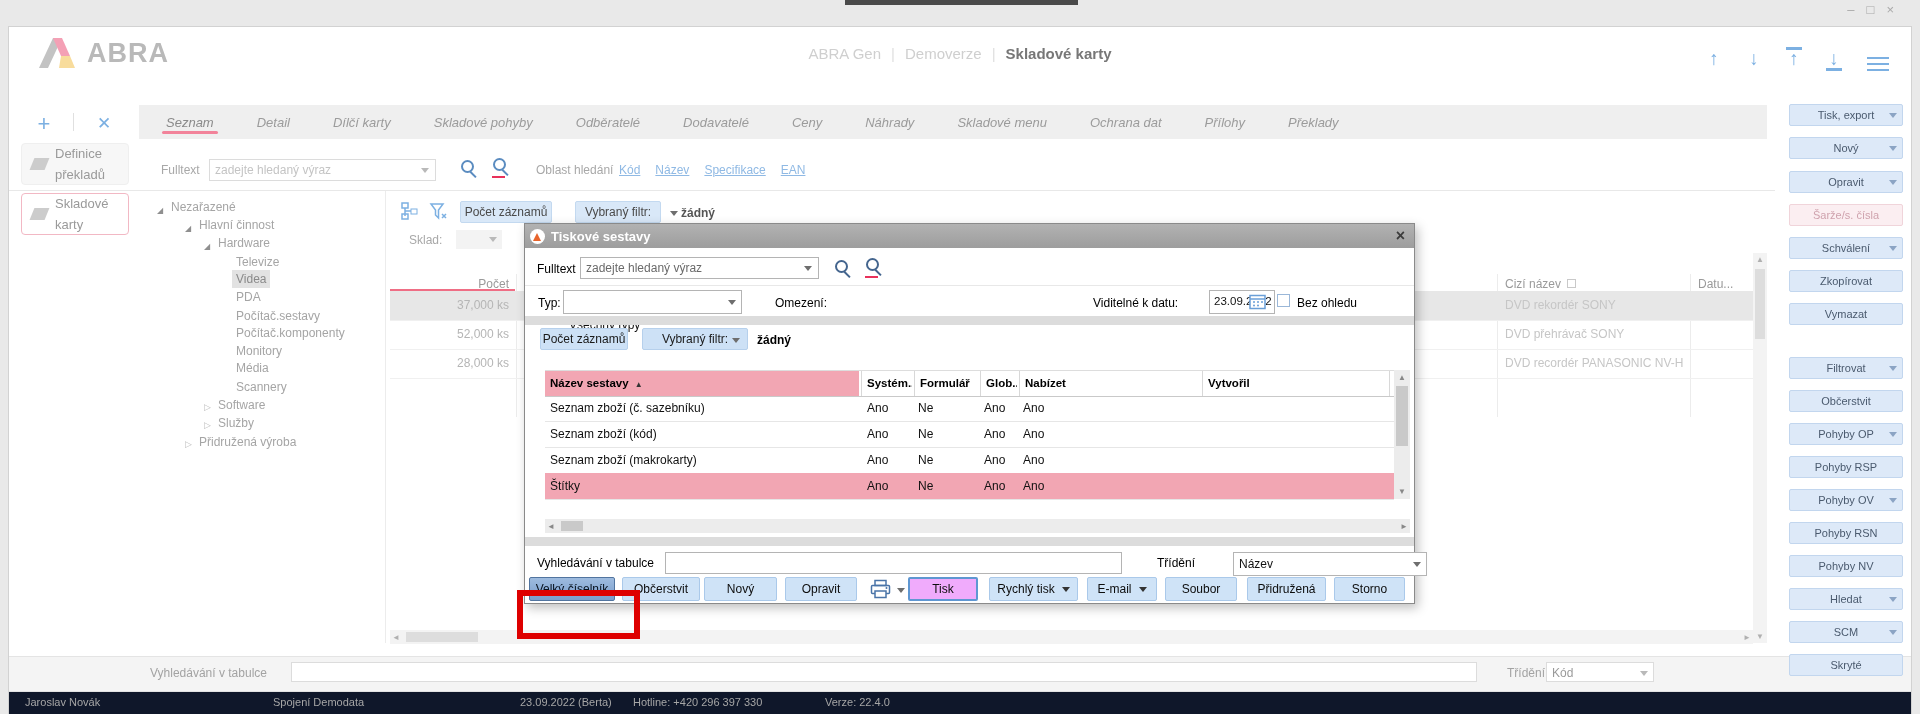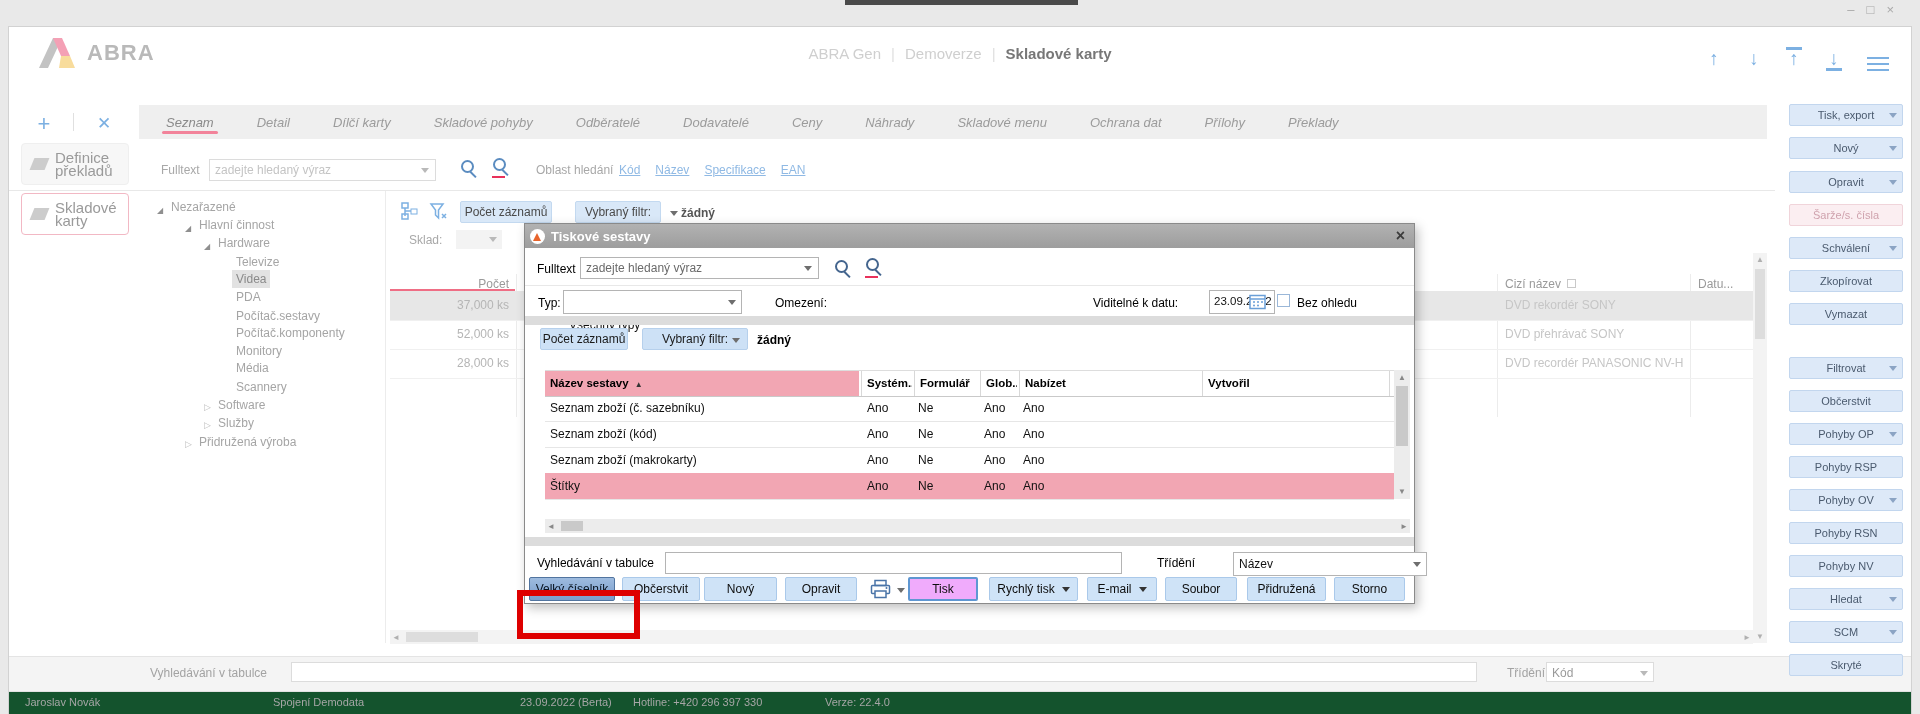--- a/index.html
+++ b/index.html
@@ -6,38 +6,38 @@
   #screen{position:relative;width:1920px;height:714px;background:#e9e9e9;
     font-family:"Liberation Sans",sans-serif;overflow:hidden;color:#444;}
   .abs{position:absolute;}
   
   .win{position:absolute;left:8px;top:26px;width:1904px;height:688px;background:#fff;
     border:1px solid #d2d2d2;box-sizing:border-box;}
   .notch{position:absolute;left:845px;top:0;width:233px;height:5px;background:#4a4a4a;}
   .winctl{position:absolute;top:2px;right:14px;color:#a9a9a9;font-size:13px;letter-spacing:12px;}
   
   .logo{position:absolute;left:28px;top:8px;display:flex;align-items:center;gap:8px;}
-  .logo-txt{font-size:22px;font-weight:bold;color:#b9b9b9;letter-spacing:1px;}
+  .logo-txt{font-size:27px;font-weight:bold;color:#b9b9b9;letter-spacing:1px;}
   .htitle{position:absolute;top:18px;left:50%;transform:translateX(-50%);font-size:15px;color:#cfcfcf;white-space:nowrap;}
   .htitle .cur{color:#777;font-weight:bold;}
   .hsep{color:#e0e0e0;padding:0 10px;}
   .nav{position:absolute;top:20px;width:22px;height:24px;text-align:center;color:#7cb0e2;
     font-size:19px;font-weight:bold;line-height:24px;}
   .nav .bar{position:absolute;left:3px;right:3px;height:3px;background:#7cb0e2;}
   .ham{position:absolute;top:26px;width:22px;}
   .ham div{height:2px;background:#7cb0e2;margin:4px 0;}
   
   .railplus{position:absolute;left:24px;top:84px;font-size:22px;color:#7cb0e2;width:22px;text-align:center;}
   .raildiv{position:absolute;left:64px;top:86px;width:1px;height:18px;background:#e0e0e0;}
   .railx{position:absolute;left:84px;top:86px;font-size:17px;color:#7cb0e2;width:22px;text-align:center;}
   .card{position:absolute;left:12px;width:108px;height:42px;border-radius:4px;background:#f7f7f7;
     border:1px solid #efefef;display:flex;align-items:center;box-sizing:border-box;}
   .card.sel{background:#fff;border:1px solid #f2b8c4;}
   .card .cico{width:15px;height:12px;background:#cccccc;transform:skewX(-22deg);margin:0 8px 0 10px;flex:none;}
-  .card .clabel{font-size:15px;color:#9a9a9a;line-height:13px;}
+  .card .clabel{font-size:13px;color:#9a9a9a;line-height:21px;}
   
   .tabbar{position:absolute;left:130px;top:78px;width:1628px;height:34px;background:#efefef;font-style:italic;}
   #tabs{display:flex;gap:43px;padding-left:27px;height:100%;align-items:center;}
   .tab{position:relative;font-size:13px;color:#9b9b9b;height:100%;display:flex;align-items:center;cursor:default;}
   .tab.active{color:#8a8a8a;}
   .tab-underline{position:absolute;left:-4px;right:-4px;bottom:5px;height:3px;background:#f2839a;border-radius:2px;}
   
   .flabel{position:absolute;font-size:12px;color:#a8a8a8;}
   input{font-family:"Liberation Sans",sans-serif;box-sizing:border-box;}
   .finput{position:absolute;border:1px solid #dcdcdc;height:22px;font-size:12px;padding:0 16px 0 5px;color:#555;}
@@ -75,21 +75,21 @@
   .mrow.sel{background:#e7e7e7;}
   .mcount{position:absolute;left:19px;width:100px;text-align:right;font-size:12px;color:#b5b5b5;top:7px;}
   .mname{position:absolute;left:1115px;width:178px;overflow:hidden;white-space:nowrap;font-size:12px;color:#c6c6c6;top:7px;}
   .sq{display:inline-block;width:7px;height:7px;border:1px solid #c9c9c9;margin-left:6px;}
   
   .sbar{position:absolute;background:#f3f3f3;}
   .sarr{position:absolute;color:#b0b0b0;font-size:8px;text-align:center;}
   .sthumb{position:absolute;background:#dddddd;}
   
   .bstrip{position:absolute;left:0;top:629px;width:1902px;height:35px;background:#f4f4f4;border-top:1px solid #e4e4e4;}
-  .statusbar{position:absolute;left:0;top:664px;width:1902px;height:22px;background:#14532d;border-top:1px solid #e2e2e2;}
+  .statusbar{position:absolute;left:0;top:664px;width:1902px;height:22px;background:#0f172a;border-top:1px solid #e2e2e2;}
   .stxt{position:absolute;top:4px;font-size:11px;color:#a6a6a6;white-space:nowrap;}
   
   #rpanel{position:absolute;left:1780px;top:0;width:116px;height:686px;}
   .rbtn{position:absolute;left:0;width:114px;height:22px;background:#dde9f8;border:1px solid #c2d6ee;
     border-radius:2px;font-size:11px;color:#4a5a6e;text-align:center;line-height:20px;box-sizing:border-box;}
   .rbtn.disabled{background:#fbeef1;border-color:#f0d4da;color:#cfa2ad;}
   
   .dialog{position:absolute;left:515px;top:196px;width:891px;height:381px;background:#fff;
     border:1px solid #8a8a8a;box-sizing:border-box;box-shadow:3px 4px 10px rgba(0,0,0,.25);z-index:10;}
   .dlg-titlebar{position:absolute;left:0;top:0;width:100%;height:24px;

